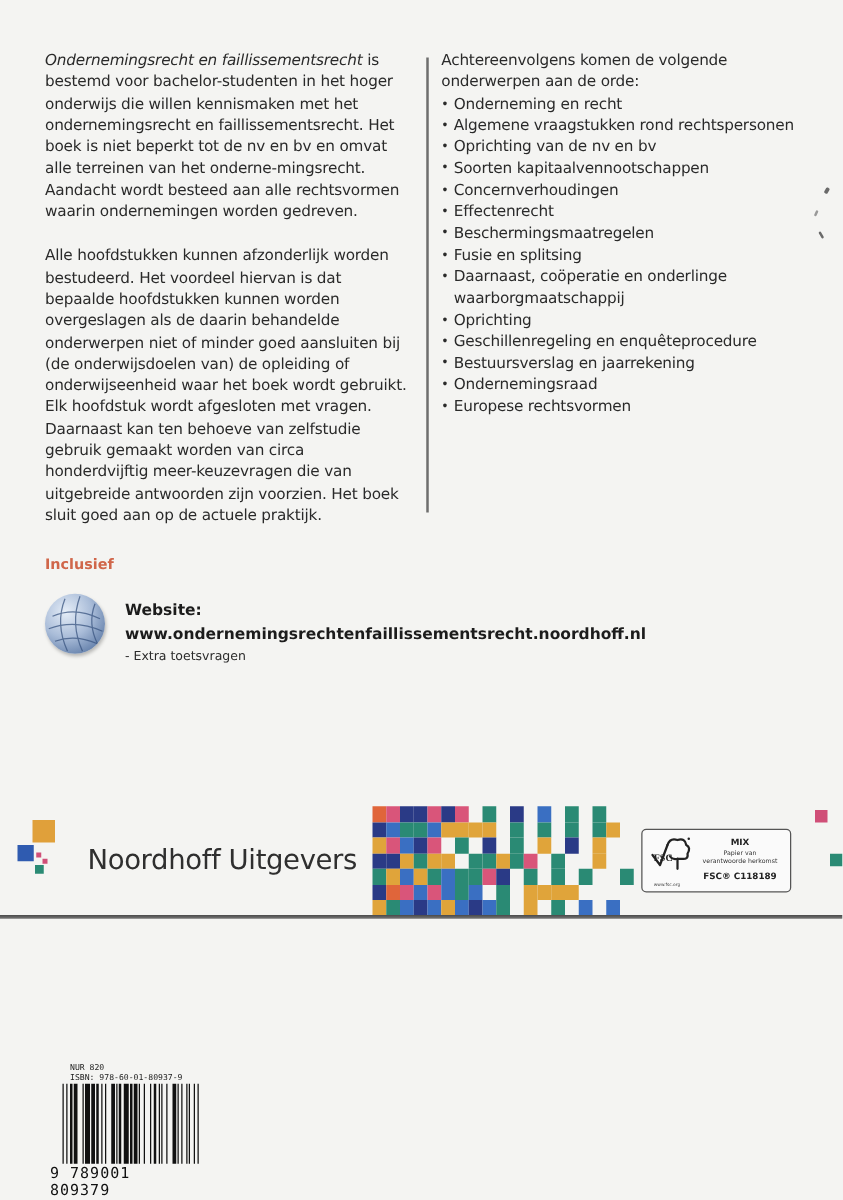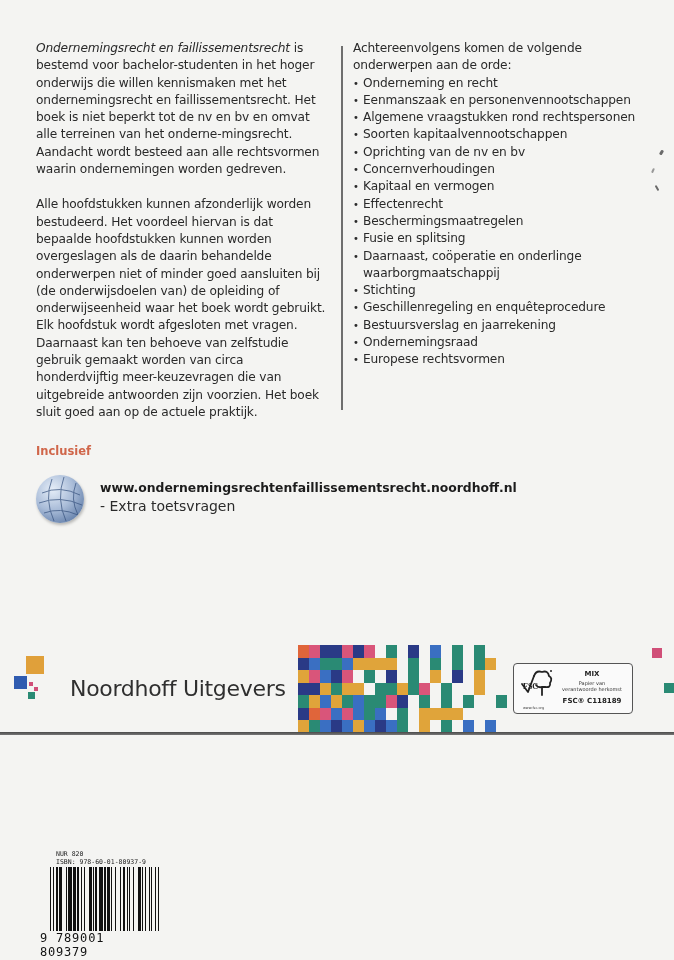--- a/index.html
+++ b/index.html
@@ -38,21 +38,21 @@
     position: absolute; left: 36px; top: 475px; width: 48px; height: 48px; border-radius: 50%;
     background: radial-gradient(circle at 35% 30%, #e6eef8 0%, #a9bcd8 45%, #5d7aa6 85%, #3e5a85 100%);
     box-shadow: 1px 2px 3px rgba(0,0,0,0.25);
     overflow: hidden;
   }
   .globe svg { position: absolute; left: 0; top: 0; }
   .website {
     position: absolute; left: 100px; top: 478px; font-size: 12.4px; line-height: 19px;
   }
   .website .lbl, .website .url { font-weight: bold; color: #1c1c1c; }
-  .website .extra { font-size: 14px; color: #2b2b2b; }
+  .website .extra { font-size: 10px; color: #2b2b2b; }
   .logo { position: absolute; left: 14px; top: 656px; width: 40px; height: 60px; }
   .logo div { position: absolute; }
   .brand {
     position: absolute; left: 70px; top: 676px; font-size: 22px; color: #2f2f2f; letter-spacing: -0.3px;
   }
   .rule {
     position: absolute; left: 0; top: 732px; width: 674px; height: 3px;
     background: linear-gradient(#4a4a4a, #777);
   }
   .mosaic {
@@ -85,31 +85,29 @@
   <p><em>Ondernemingsrecht en faillissementsrecht</em><span> is bestemd voor bachelor-studenten in het hoger onderwijs die willen kennismaken met het ondernemingsrecht en faillissementsrecht. Het boek is niet beperkt tot de nv en bv en omvat alle terreinen van het onderne-mingsrecht. Aandacht wordt besteed aan alle rechtsvormen waarin ondernemingen worden gedreven.</span></p>
   <p>Alle hoofdstukken kunnen afzonderlijk worden bestudeerd. Het voordeel hiervan is dat bepaalde hoofdstukken kunnen worden overgeslagen als de daarin behandelde onderwerpen niet of minder goed aansluiten bij (de onderwijsdoelen van) de opleiding of onderwijseenheid waar het boek wordt gebruikt. Elk hoofdstuk wordt afgesloten met vragen. Daarnaast kan ten behoeve van zelfstudie gebruik gemaakt worden van circa honderdvijftig meer-keuzevragen die van uitgebreide antwoorden zijn voorzien. Het boek sluit goed aan op de actuele praktijk.</p>
 </div>
 
 <div class="divider"></div>
 
 <div class="col-right">
   <div>Achtereenvolgens komen de volgende onderwerpen aan de orde:</div>
   <ul id="topics">
       <li>Onderneming en recht</li>
-      <li>Eenmanszaak en personenvennootschappen</li>
       <li>Algemene vraagstukken rond rechtspersonen</li>
+      <li>Oprichting van de nv en bv</li>
       <li>Soorten kapitaalvennootschappen</li>
-      <li>Oprichting van de nv en bv</li>
       <li>Concernverhoudingen</li>
-      <li>Kapitaal en vermogen</li>
       <li>Effectenrecht</li>
       <li>Beschermingsmaatregelen</li>
       <li>Fusie en splitsing</li>
       <li>Daarnaast, coöperatie en onderlinge waarborgmaatschappij</li>
-      <li>Stichting</li>
+      <li>Oprichting</li>
       <li>Geschillenregeling en enquêteprocedure</li>
       <li>Bestuursverslag en jaarrekening</li>
       <li>Ondernemingsraad</li>
       <li>Europese rechtsvormen</li>
     </ul>
 </div>
 
 <div class="marks">
   <div class="mark" style="left:660px;top:150px;width:3px;height:5px;transform:rotate(30deg);"></div>
   <div class="mark" style="left:652px;top:168px;width:1.5px;height:5px;transform:rotate(25deg);background:#999;"></div>
@@ -123,20 +121,21 @@
       <path d="M6 18 Q24 10 44 20"></path>
       <path d="M3 28 Q24 20 46 30"></path>
       <path d="M8 38 Q24 32 42 40"></path>
       <path d="M16 4 Q8 24 18 46"></path>
       <path d="M28 2 Q20 24 30 46"></path>
       <path d="M40 8 Q34 24 42 40"></path>
     </g>
   </svg>
 </div>
 <div class="website">
+  <div class="lbl">Website:</div>
   <div class="url">www.ondernemingsrechtenfaillissementsrecht.noordhoff.nl</div>
   <div class="extra">- Extra toetsvragen</div>
 </div>
 
 <div class="logo">
   <div style="left:12px;top:0;width:18px;height:18px;background:#e0a03a;"></div>
   <div style="left:0;top:20px;width:13px;height:13px;background:#2f5bb0;"></div>
   <div style="left:15px;top:26px;width:4px;height:4px;background:#d04f78;"></div>
   <div style="left:20px;top:31px;width:4px;height:4px;background:#d04f78;"></div>
   <div style="left:14px;top:36px;width:7px;height:7px;background:#2a8a74;"></div>

